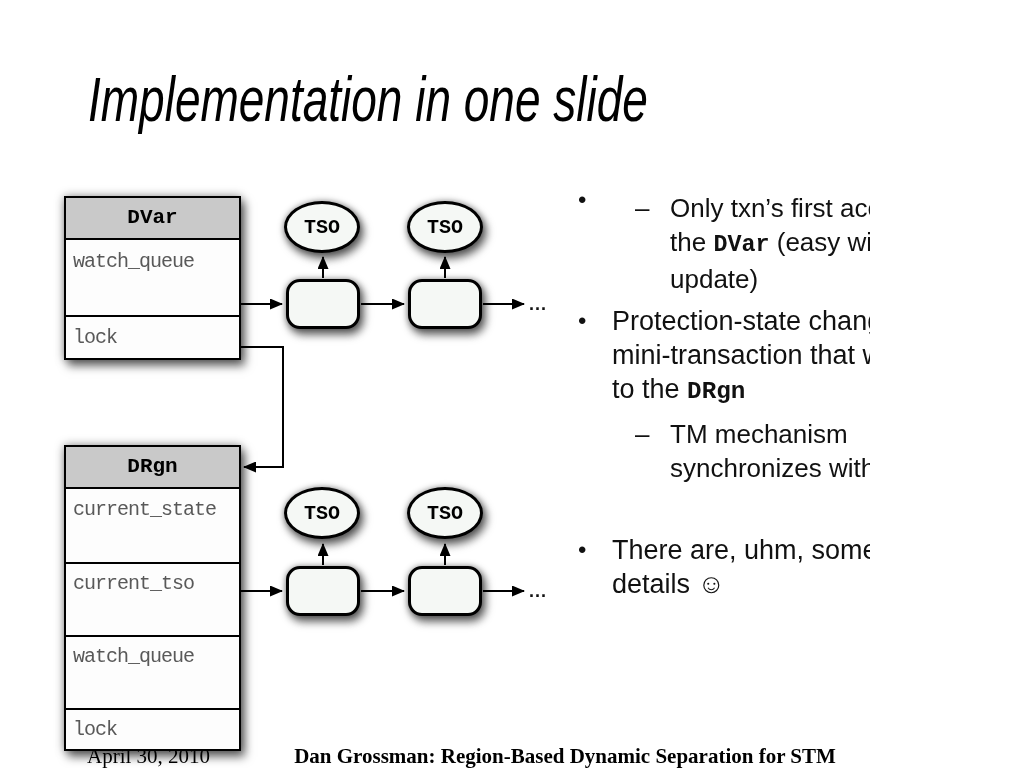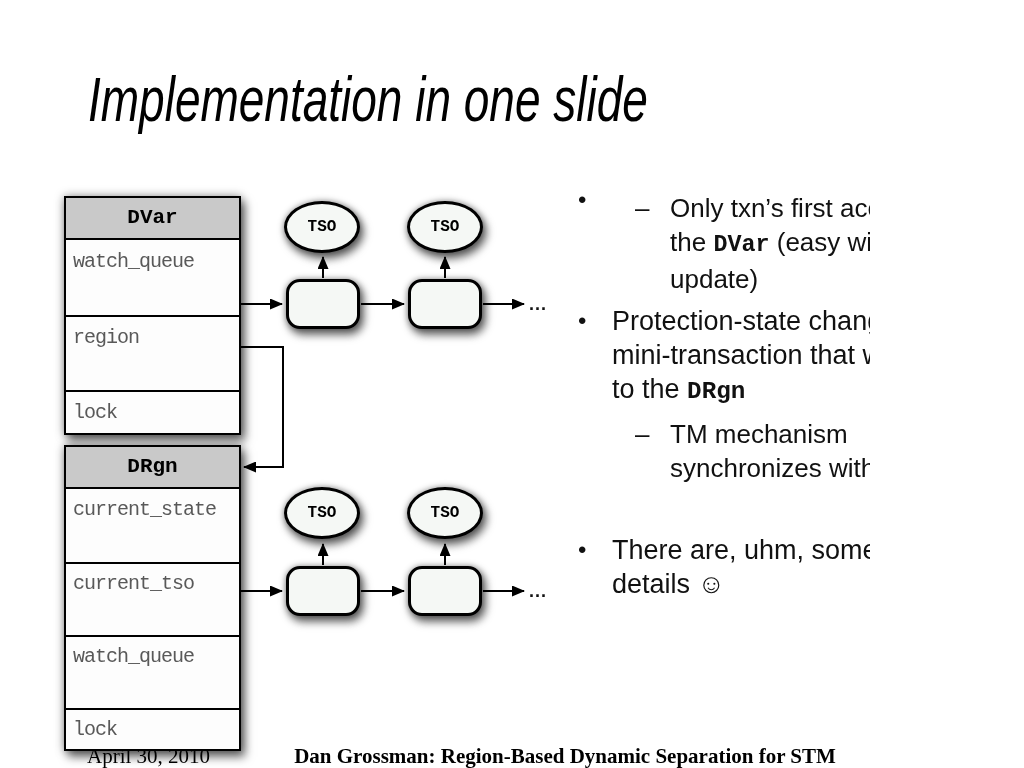--- a/index.html
+++ b/index.html
@@ -22,21 +22,21 @@
           background:#fdfdfd;letter-spacing:-1px;}
   .rec-row + .rec-row{border-top:2px solid #000;margin-top:32px;}
   #dvar{left:64px;top:196px;}
   #dvar .rec-row{height:43px;}
   #drgn{left:64px;top:445px;}
   #drgn .rec-row{height:41px;}
 
   
   .tso{position:absolute;width:76px;height:52px;border:3px solid #000;border-radius:50%;
        background:#f5f8f5;display:flex;align-items:center;justify-content:center;
-       font-family:"Liberation Mono",monospace;font-weight:bold;font-size:16px;color:#000;
+       font-family:"Liberation Mono",monospace;font-weight:bold;font-size:20px;color:#000;
        box-sizing:border-box;
        filter:drop-shadow(3px 5px 4px rgba(0,0,0,.55)) drop-shadow(0 0 3px rgba(0,0,0,.40));}
   .node{position:absolute;width:74px;height:50px;border:3px solid #000;border-radius:14px;
        background:#f5f8f5;box-sizing:border-box;
        filter:drop-shadow(3px 5px 4px rgba(0,0,0,.55)) drop-shadow(0 0 3px rgba(0,0,0,.40));}
   .dots{position:absolute;font-weight:bold;font-size:18px;color:#111;letter-spacing:1px;}
 
   
   #arrows{position:absolute;left:0;top:0;pointer-events:none;}
 
@@ -63,21 +63,20 @@
 <body>
 
 <div id="slide">
 
   <div id="title">Implementation in one slide</div>
 
   <div class="record" id="dvar">
     <div class="rec-header">DVar</div>
     <div>
         <div class="rec-row">watch_queue</div>
-        <div class="rec-row">region</div>
         <div class="rec-row">lock</div>
       </div>
   </div>
 
   <div class="record" id="drgn">
     <div class="rec-header">DRgn</div>
     <div>
         <div class="rec-row">current_state</div>
         <div class="rec-row">current_tso</div>
         <div class="rec-row">watch_queue</div>

